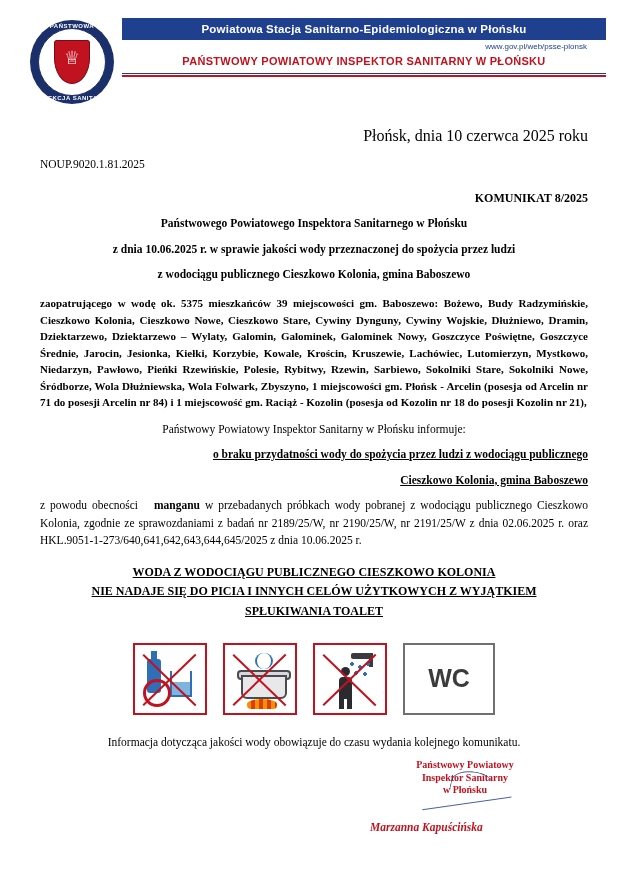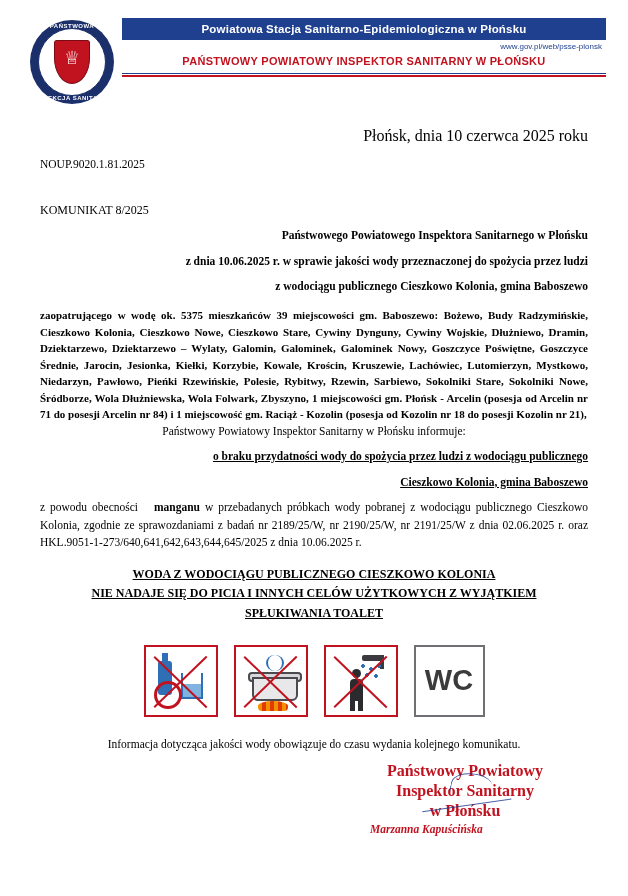--- a/index.html
+++ b/index.html
@@ -97,21 +97,21 @@
     text-align: center;
     padding: 5px 6px 5px 6px;
     letter-spacing: 0.2px;
   }
   .hdr-url {
     text-align: right;
     font-family: "Liberation Sans", sans-serif;
     font-size: 8px;
     color: #1f3f8f;
     margin-top: 2px;
-    margin-right: 4px;
+    margin-right: 19px;
   }
   .hdr-red {
     text-align: center;
     font-family: "Liberation Sans", sans-serif;
     font-size: 11px;
     font-weight: bold;
     color: #c1121f;
     letter-spacing: 0.3px;
     margin-top: 4px;
   }
@@ -144,40 +144,41 @@
   .date-line {
     text-align: right;
     margin-top: 14px;
     font-size: 16px;
   }
   .ref-line {
     margin-top: 8px;
     font-size: 11.5px;
   }
   .title {
-    text-align: left;
-    font-weight: normal;
+    text-align: right;
+    font-weight: bold;
     font-size: 12px;
-    margin-top: 28px;
+    margin-top: 16px;
   }
   .subtitle {
-    text-align: right;
+    text-align: center;
     font-weight: bold;
     font-size: 11.5px;
     margin-top: 8px;
   }
   .para-bold-block {
     text-align: justify;
     font-weight: bold;
     font-size: 11px;
     margin-top: 12px;
   }
   .para-center {
     text-align: center;
     font-size: 11.5px;
+    margin-top: 10px;
   }
   .under-center {
     text-align: right;
     font-weight: bold;
     font-size: 11.5px;
     text-decoration: underline;
     margin-top: 8px;
     line-height: 1.55;
   }
   .para-just {
@@ -222,29 +223,29 @@
   .picto .slash { transform: rotate(44deg); }
   .picto .slash2 { transform: rotate(-44deg); }
   .picto-inner {
     position: absolute;
     inset: 0;
     display: flex;
     align-items: center;
     justify-content: center;
   }
   .picto-wc {
-    width: 71px;
+    width: 92px;
     height: 72px;
     border: 2px solid #6f7074;
     display: flex;
     align-items: center;
     justify-content: center;
     font-family: "Liberation Sans", sans-serif;
     font-weight: bold;
-    font-size: 29px;
+    font-size: 25px;
     color: #3b3b3b;
     background: #ffffff;
     box-sizing: border-box;
   }
   
   .gl-bottle {
     position: absolute;
     left: 12px; top: 14px;
     width: 14px; height: 34px;
     background: #2f6fb5;
@@ -363,21 +364,21 @@
     height: 70px;
   }
   .sig-stamp {
     position: absolute;
     right: 28px;
     top: 4px;
     width: 190px;
     text-align: center;
     color: #c1121f;
     font-family: "Liberation Serif", serif;
-    font-size: 16px;
+    font-size: 10px;
     line-height: 1.25;
     font-weight: bold;
   }
   .sig-name {
     position: absolute;
     right: 28px;
     top: 64px;
     width: 190px;
     text-align: left;
     color: #c1121f;

